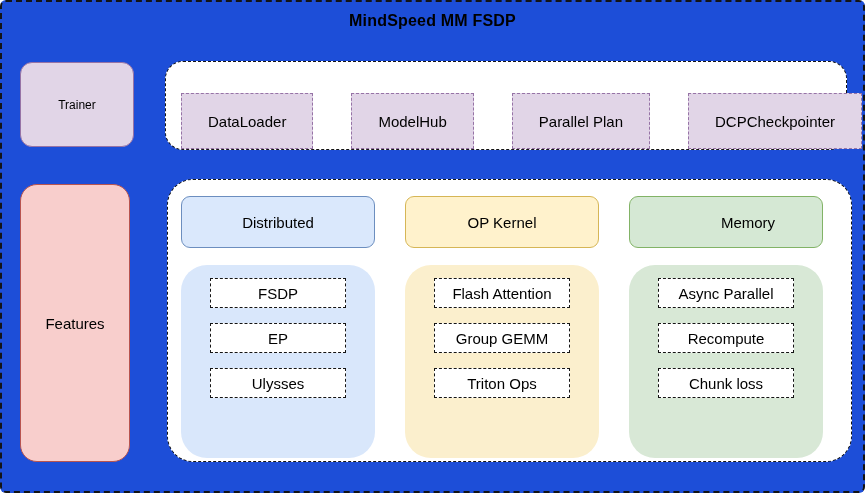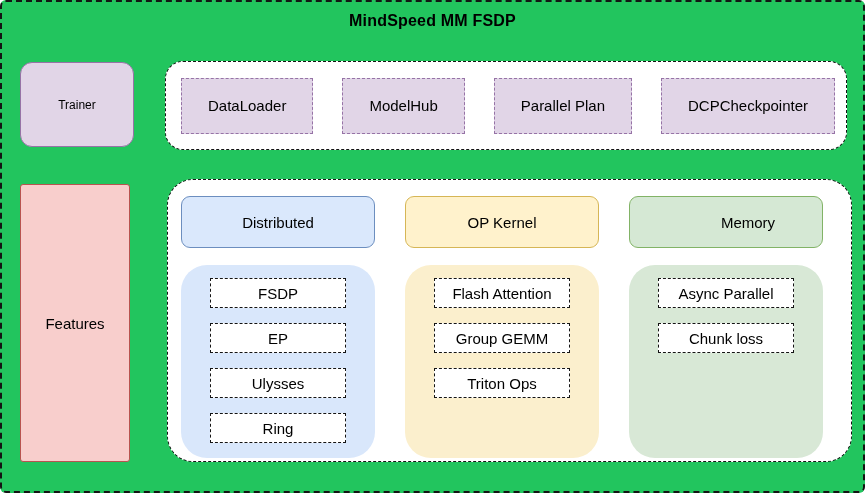--- a/index.html
+++ b/index.html
@@ -45,41 +45,41 @@
   }
 
   .features-box {
     position: absolute;
     left: 18px;
     top: 182px;
     width: 110px;
     height: 278px;
     background: var(--red-fill, #f8cecc);
     border: 1.5px solid var(--red-border, #b85450);
-    border-radius: 3px;
+    border-radius: 17px;
     display: flex;
     align-items: center;
     justify-content: center;
     font-size: 15px;
   }
 
   
   .modules-row {
     position: absolute;
     left: 163px;
     top: 59px;
     width: 682px;
     height: 89px;
     background: var(--container-fill, #ffffff);
     border: 1.5px dashed #141414;
     border-radius: 18px;
     display: flex;
-    align-items: center;
+    align-items: flex-end;
     padding: 0 12px 0 15px;
-    gap: 29px;
+    gap: 38px;
   }
 
   .module-box {
     height: 56px;
     padding: 0 26px;
     background: var(--purple-fill, #e1d5e7);
     border: 1.5px dashed var(--purple-border, #9673a6);
     display: flex;
     align-items: center;
     justify-content: center;
@@ -137,21 +137,21 @@
     display: flex;
     align-items: center;
     justify-content: center;
     font-size: 15px;
     white-space: nowrap;
   }
 </style>
 </head>
 <body>
 
-<div class="canvas" style="background: #22c55e;">
+<div class="canvas" style="background: #1d4ed8;">
 
   <div class="diagram-title">MindSpeed MM FSDP</div>
 
   <div class="trainer-box">Trainer</div>
 
   <div class="modules-row">
       <div class="module-box">DataLoader</div>
       <div class="module-box">ModelHub</div>
       <div class="module-box">Parallel Plan</div>
       <div class="module-box">DCPCheckpointer</div>
@@ -159,33 +159,33 @@
 
   <div class="features-box">Features</div>
 
   <div class="features-panel">
       <div class="feature-column">
         <div class="col-header" style="background: rgb(218, 232, 252); border-color: rgb(108, 142, 191);">Distributed</div>
         <div class="col-panel" style="background: rgb(217, 231, 251);">
           <div class="feature-item">FSDP</div>
           <div class="feature-item">EP</div>
           <div class="feature-item">Ulysses</div>
-          <div class="feature-item">Ring</div>
         </div>
       </div>
       <div class="feature-column">
         <div class="col-header" style="background: rgb(255, 242, 204); border-color: rgb(214, 182, 86);">OP Kernel</div>
         <div class="col-panel" style="background: rgb(251, 239, 205);">
           <div class="feature-item">Flash Attention</div>
           <div class="feature-item">Group GEMM</div>
           <div class="feature-item">Triton Ops</div>
         </div>
       </div>
       <div class="feature-column">
         <div class="col-header" style="background: rgb(213, 232, 212); border-color: rgb(130, 179, 102); padding-left: 44px;">Memory</div>
         <div class="col-panel" style="background: rgb(216, 232, 214);">
           <div class="feature-item">Async Parallel</div>
+          <div class="feature-item">Recompute</div>
           <div class="feature-item">Chunk loss</div>
         </div>
       </div>
     </div>
 
 </div>
 
 </body></html>

